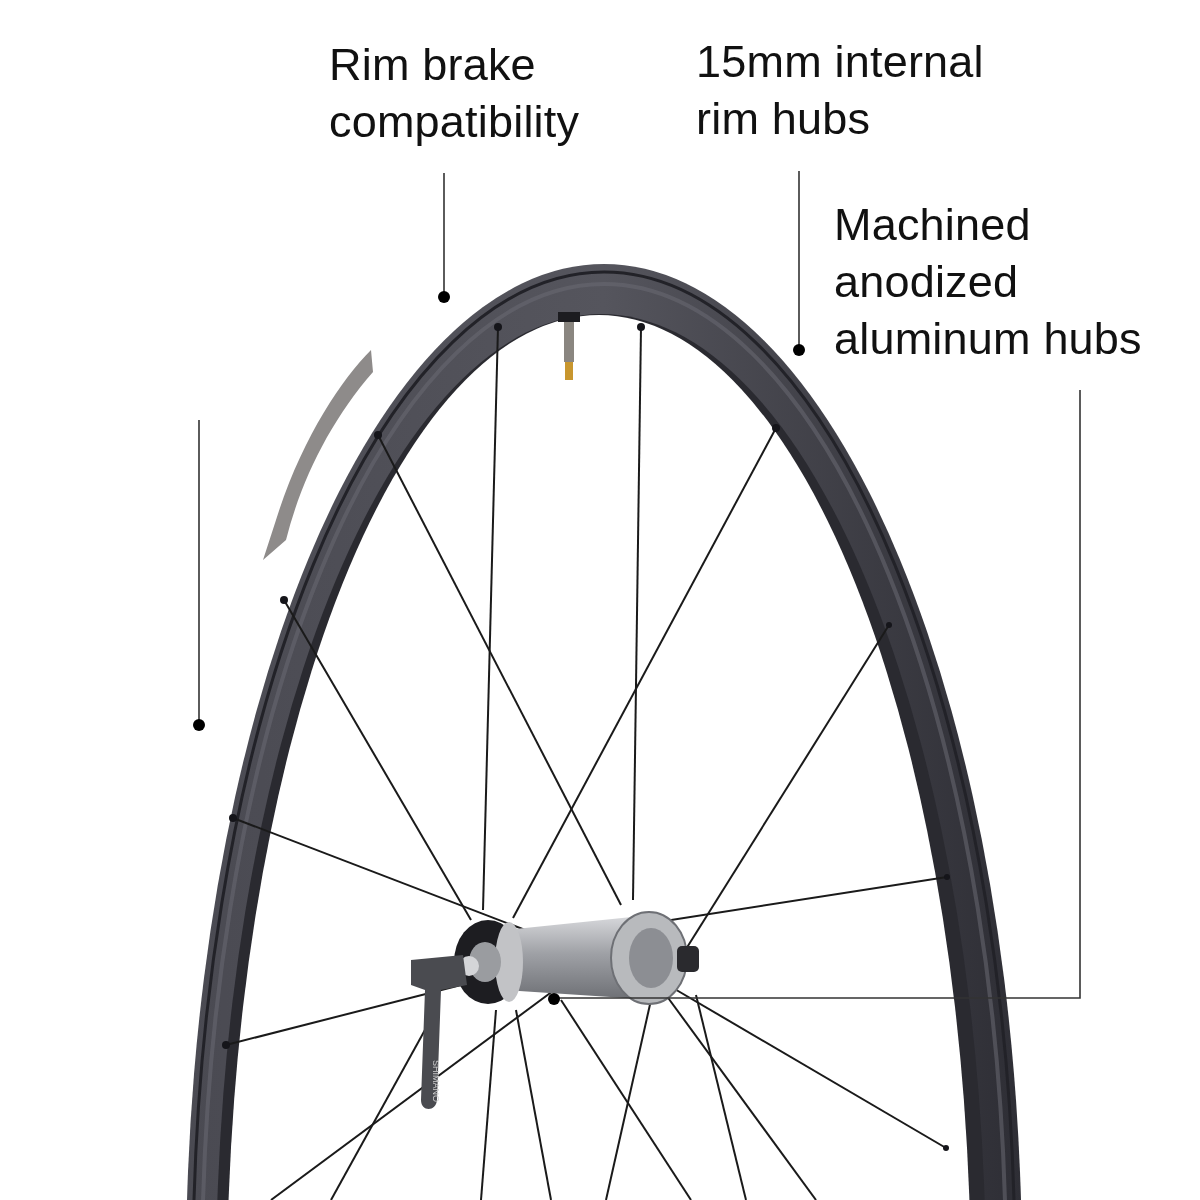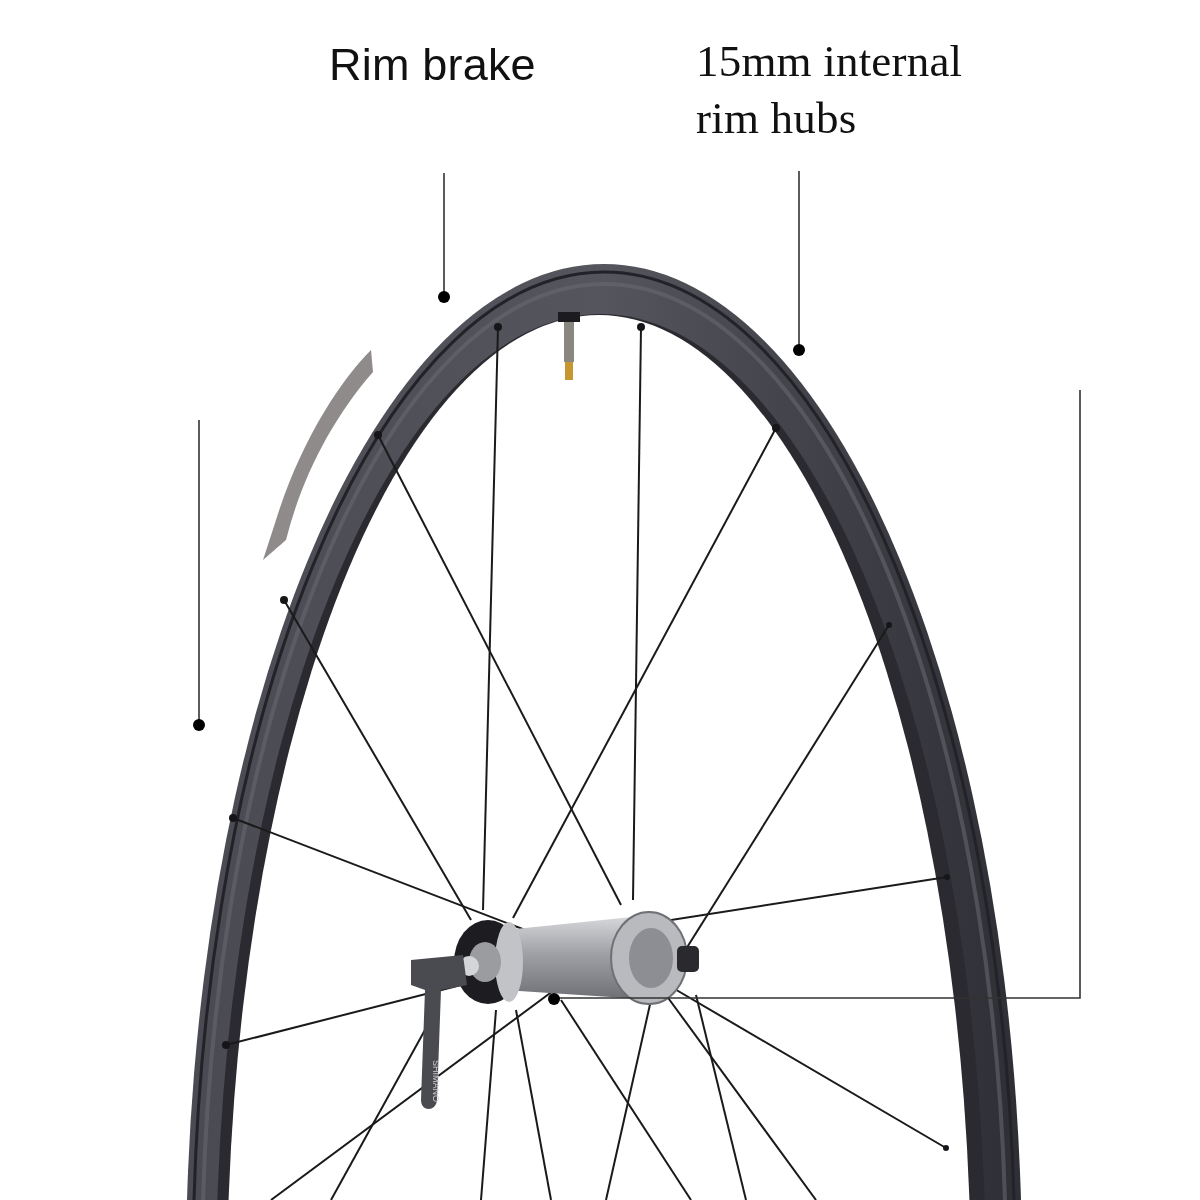--- a/index.html
+++ b/index.html
@@ -103,22 +103,28 @@
     <g fill="#000000">
       <circle cx="443" cy="297" r="6"></circle>
       <circle cx="798" cy="350" r="6"></circle>
       <circle cx="198" cy="725" r="6"></circle>
       <circle cx="553" cy="999" r="6"></circle>
     </g>
   </svg>
 
   <div class="label" style="left:328px; top:36px;">
     <span>Rim brake</span>
+    <span>compatibility</span>
   </div>
 
-  <div class="label" style="left:695px; top:33px;font-family:Liberation Serif, serif;">
+  <div class="label" style="left:695px; top:33px;">
     <span>15mm internal</span>
     <span>rim hubs</span>
   </div>
 
+  <div class="label" style="left:833px; top:196px;">
+    <span>Machined</span>
+    <span>anodized</span>
+    <span>aluminum hubs</span>
+  </div>
 
 
 </div>
 
 </body></html>

